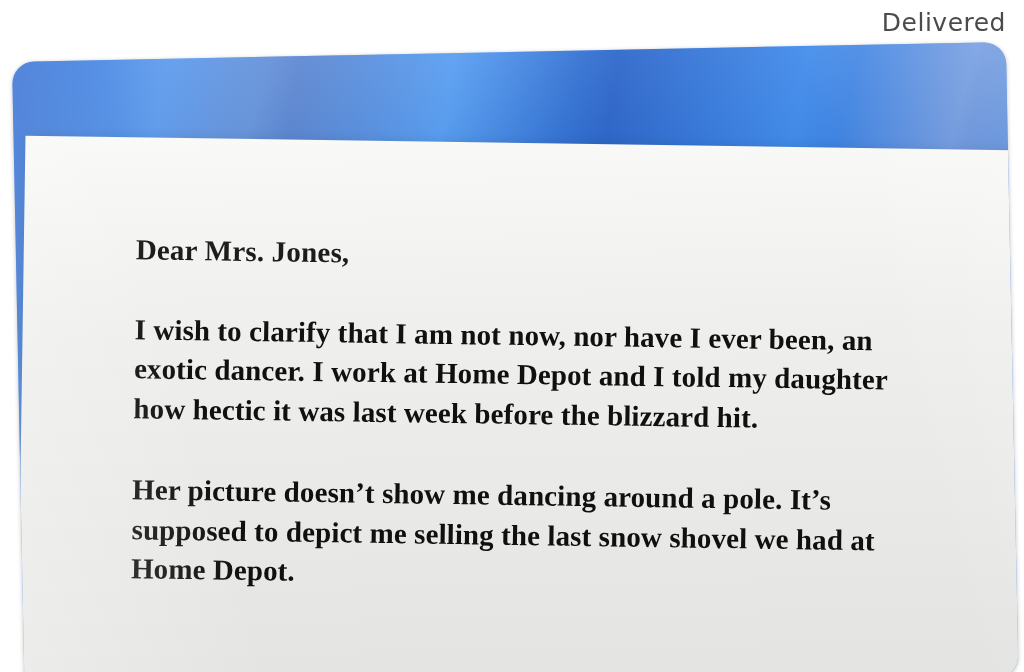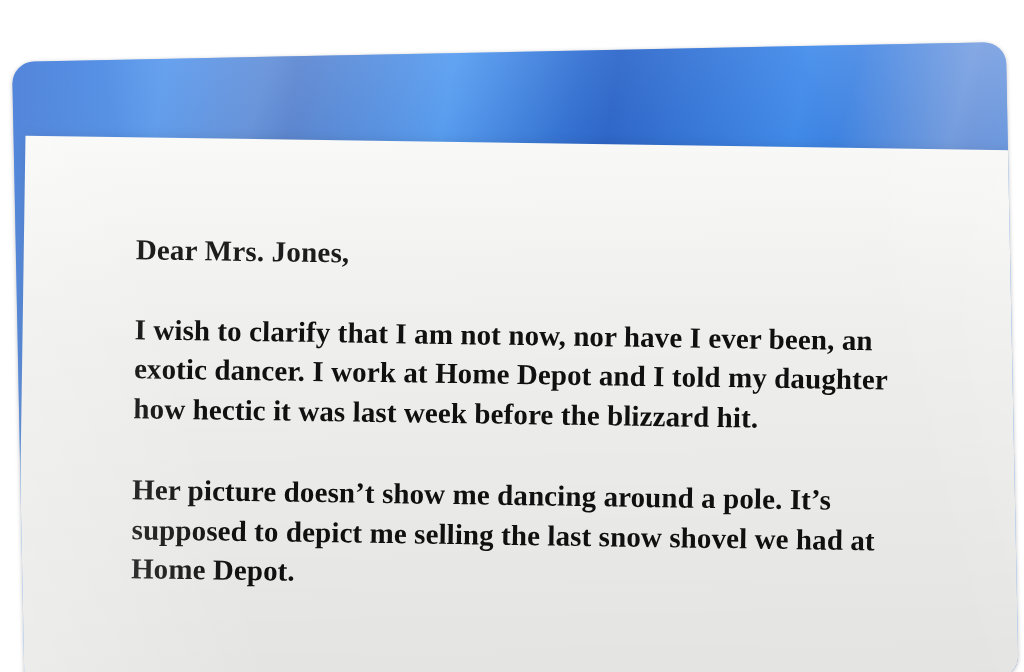--- a/index.html
+++ b/index.html
@@ -117,20 +117,21 @@
     margin-bottom: 42px;
     letter-spacing: 0.1px;
   }
   .para:last-child { margin-bottom: 0; }
 </style>
 </head>
 <body>
 
 <div id="screen">
 
+  <div class="delivered">Delivered</div>
 
   <div class="bubble-wrap">
     <div class="bubble">
       <div class="sheen-a"></div>
       <div class="sheen-b"></div>
 
       <div class="letter">
         <div class="letter-inner">
           <div class="salutation">Dear Mrs. Jones,</div>
           <div class="para">I wish to clarify that I am not now, nor have I ever been, an exotic dancer. I work at Home Depot and I told my daughter how hectic it was last week before the blizzard hit.</div>

